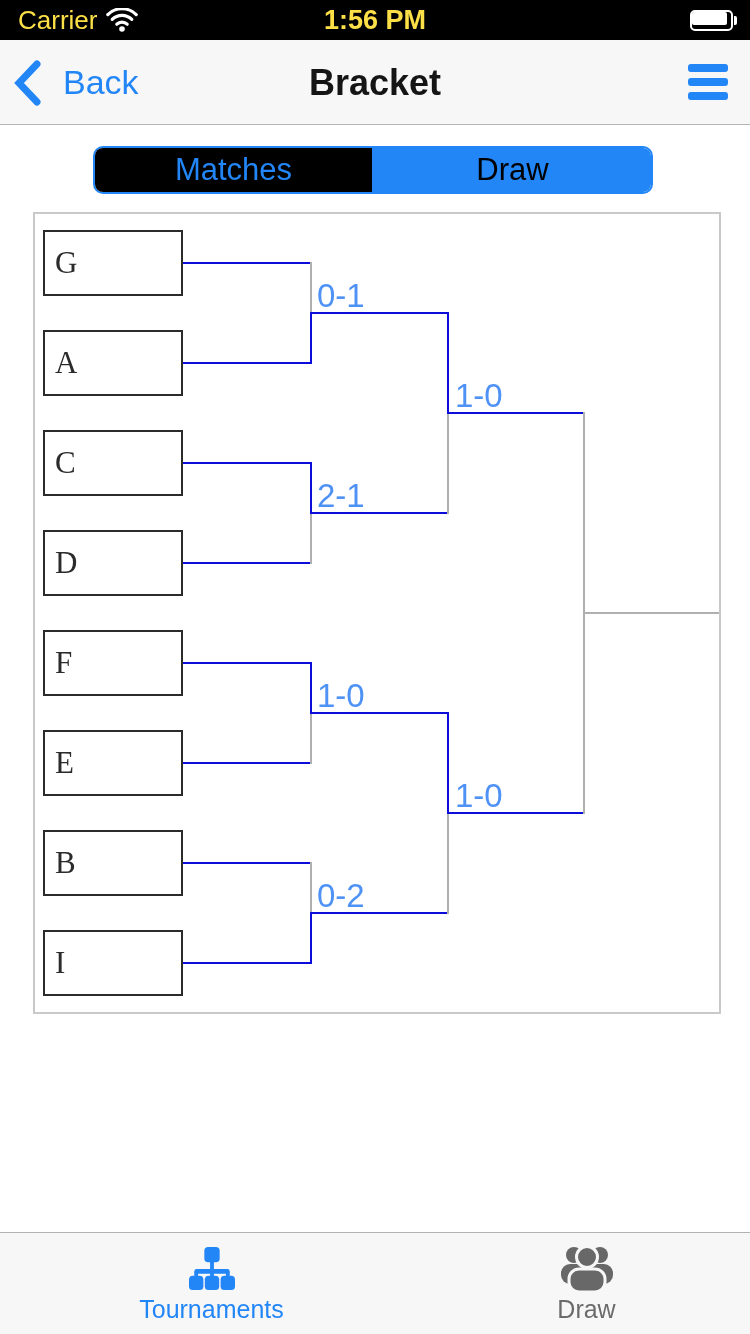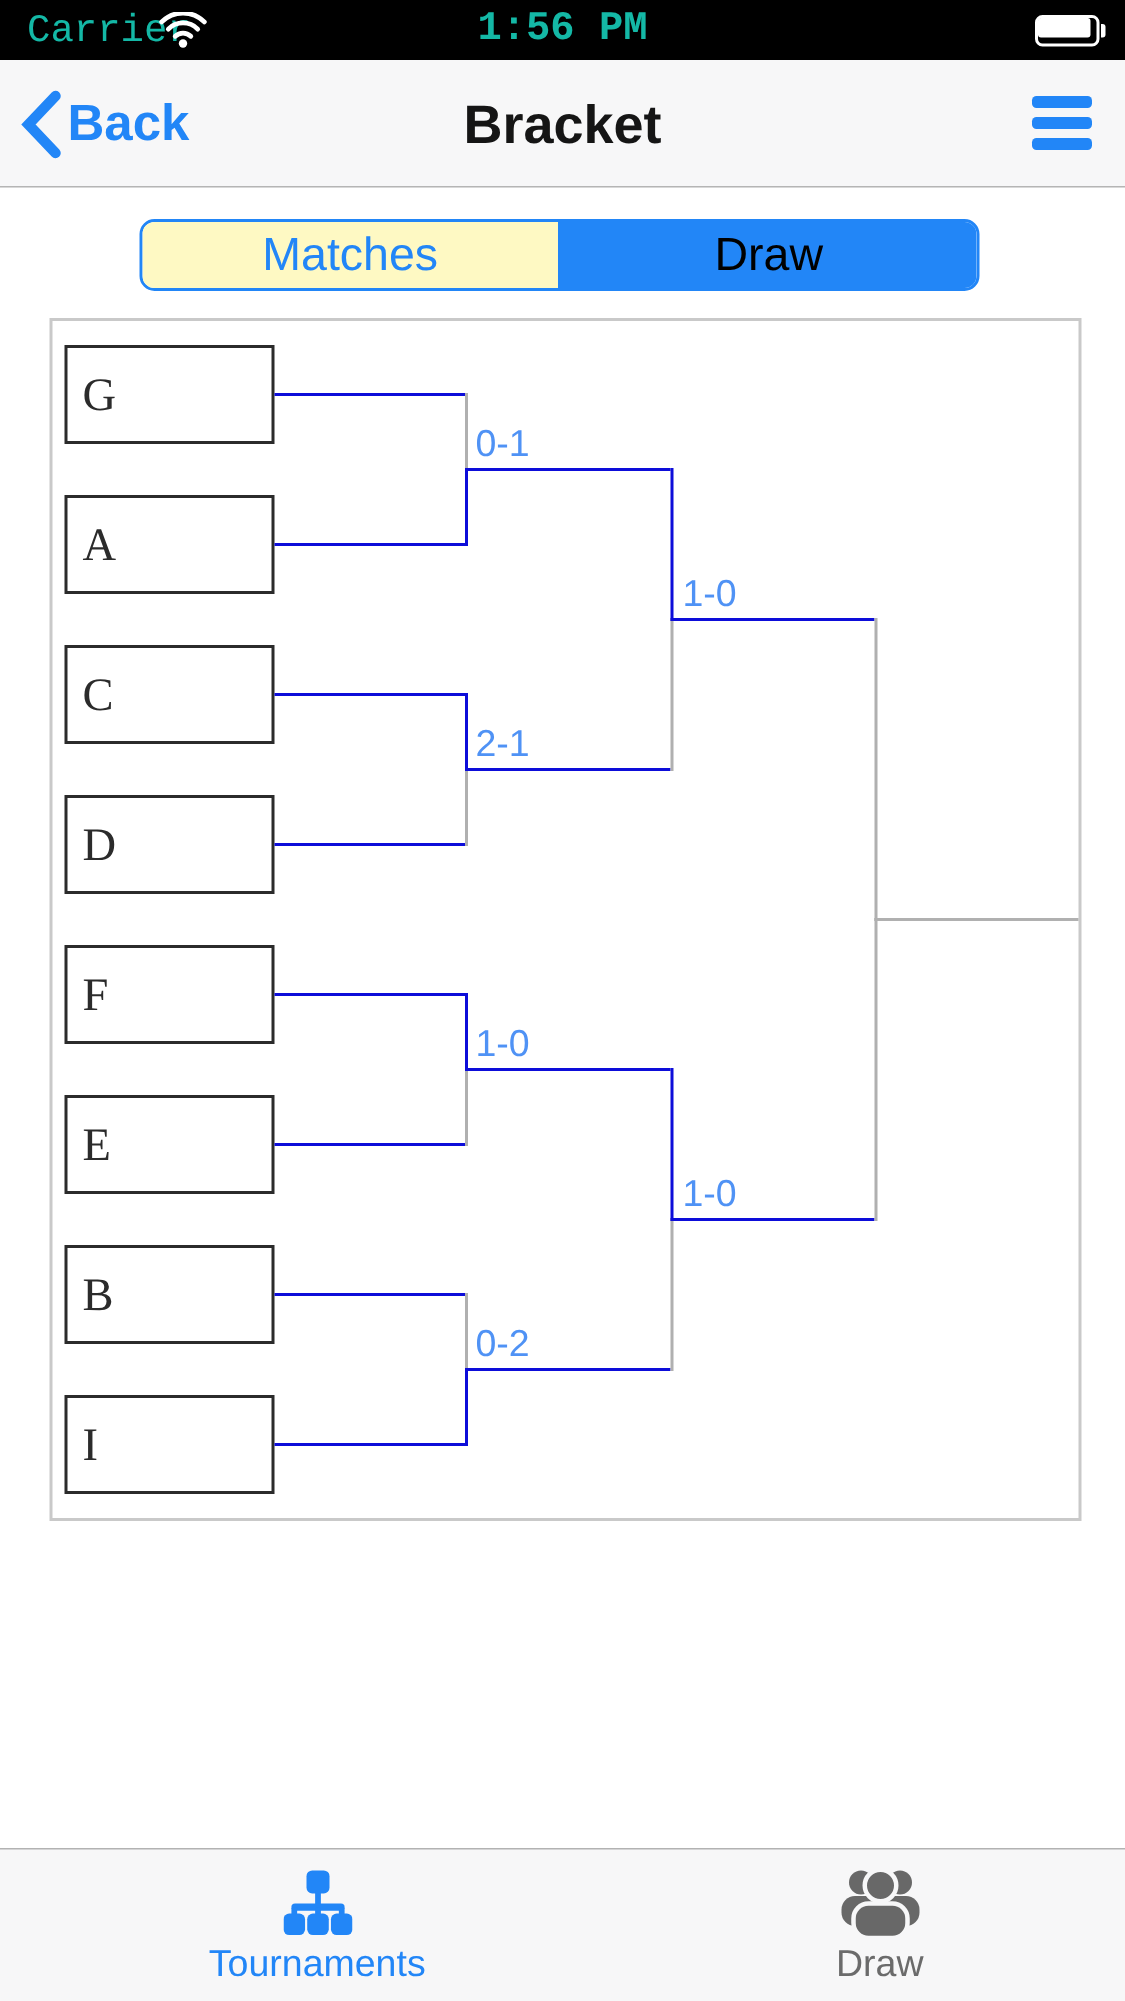--- a/index.html
+++ b/index.html
@@ -9,53 +9,53 @@
     --loser-line:#b0b0b0;
     --container-border:#c9c9c9;
     --bar-bg:#f7f7f8;
     --inactive-tab:#6b6b6b;
   }
   *{margin:0;padding:0;box-sizing:border-box;}
   html,body{width:750px;height:1334px;}
   body{font-family:"Liberation Sans",sans-serif;background:#fff;position:relative;overflow:hidden;}
 
   
-  .status-bar{position:absolute;left:0;top:0;width:750px;height:40px;background:#000;color:#14b8a6;font-family:Liberation Mono, monospace;}
+  .status-bar{position:absolute;left:0;top:0;width:750px;height:40px;background:#000;color:#fde047;}
   .carrier{position:absolute;left:18px;top:0;line-height:40px;font-size:26px;}
   .wifi{position:absolute;left:106px;top:8px;}
   .time{position:absolute;left:0;right:0;top:0;text-align:center;line-height:40px;font-size:27px;font-weight:600;}
   .battery{position:absolute;right:13px;top:10px;width:47px;height:21px;}
   .battery .body{position:absolute;left:0;top:0;width:43px;height:21px;border:2px solid #fff;border-radius:5px;}
   .battery .level{position:absolute;left:2px;top:2px;width:35px;height:13px;background:#fff;border-radius:2px;}
   .battery .nub{position:absolute;right:0;top:6px;width:3px;height:9px;background:#fff;border-radius:0 2px 2px 0;}
 
   
   .nav-bar{position:absolute;left:0;top:40px;width:750px;height:85px;background:var(--bar-bg);border-bottom:1px solid #b5b5b5;}
-  .back-button{position:absolute;left:14px;top:0;height:85px;display:flex;align-items:center;gap:4px;cursor:pointer;font-weight:bold;}
+  .back-button{position:absolute;left:14px;top:0;height:85px;display:flex;align-items:center;gap:22px;cursor:pointer;}
   .back-label{color:var(--accent);font-size:34px;}
   .nav-title{position:absolute;left:0;right:0;top:0;text-align:center;line-height:85px;font-size:36px;font-weight:600;color:#151515;}
   .menu-button{position:absolute;right:22px;top:24px;width:40px;height:36px;display:flex;flex-direction:column;justify-content:space-between;cursor:pointer;}
   .menu-button .bar{width:40px;height:8px;border-radius:3px;background:var(--accent);}
 
   
   .segmented{position:absolute;left:93px;top:146px;width:560px;height:48px;border:2px solid var(--accent);border-radius:10px;display:flex;overflow:hidden;background:#fff;}
-  .segment{flex:1;display:flex;align-items:center;justify-content:center;font-size:31px;color:var(--accent);border-left:2px solid var(--accent);cursor:pointer;background:#fef9c3;}
+  .segment{flex:1;display:flex;align-items:center;justify-content:center;font-size:31px;color:var(--accent);border-left:2px solid var(--accent);cursor:pointer;background:#000000;}
   .segment:first-child{border-left:none;}
   .segment.selected{background:var(--accent);color:#000000;}
 
   
   .bracket{position:absolute;left:33px;top:212px;width:688px;height:802px;border:2px solid var(--container-border);background:#fff;}
   .team-box{position:absolute;left:8px;width:140px;height:66px;border:2px solid #2b2b2b;display:flex;align-items:center;padding-left:10px;
             font-family:"Liberation Serif",serif;font-size:31px;color:#2b2b2b;background:#fff;}
   .line{position:absolute;}
   .line.h{height:2px;}
   .line.v{width:2px;}
   .line.win{background:var(--winner-line);}
   .line.lose{background:var(--loser-line);}
-  .score{position:absolute;font-size:25px;color:var(--score-text);line-height:36px;}
+  .score{position:absolute;font-size:33px;color:var(--score-text);line-height:36px;}
 
   
   .tab-bar{position:absolute;left:0;top:1232px;width:750px;height:102px;background:var(--bar-bg);border-top:1px solid #b2b2b2;display:flex;}
   .tab-item{flex:1;display:flex;flex-direction:column;align-items:center;justify-content:flex-start;padding-top:10px;cursor:pointer;padding-left:48px;}
   .tab-icon{height:50px;display:flex;align-items:center;justify-content:center;}
   .tab-label{font-size:25px;color:var(--inactive-tab);margin-top:2px;}
   .tab-item.active .tab-label{color:var(--accent);}
 </style>
 </head>
 <body>

